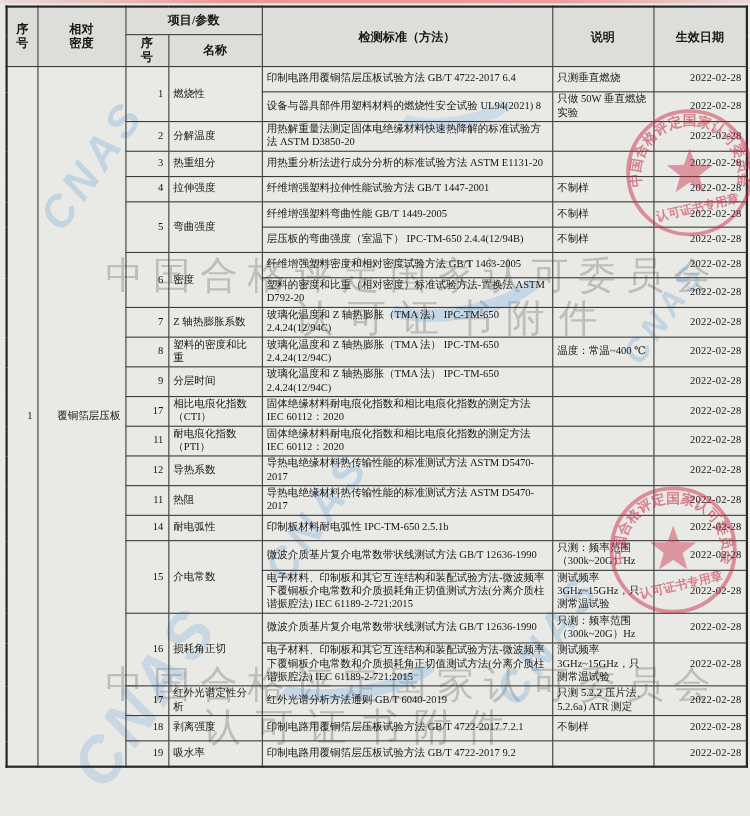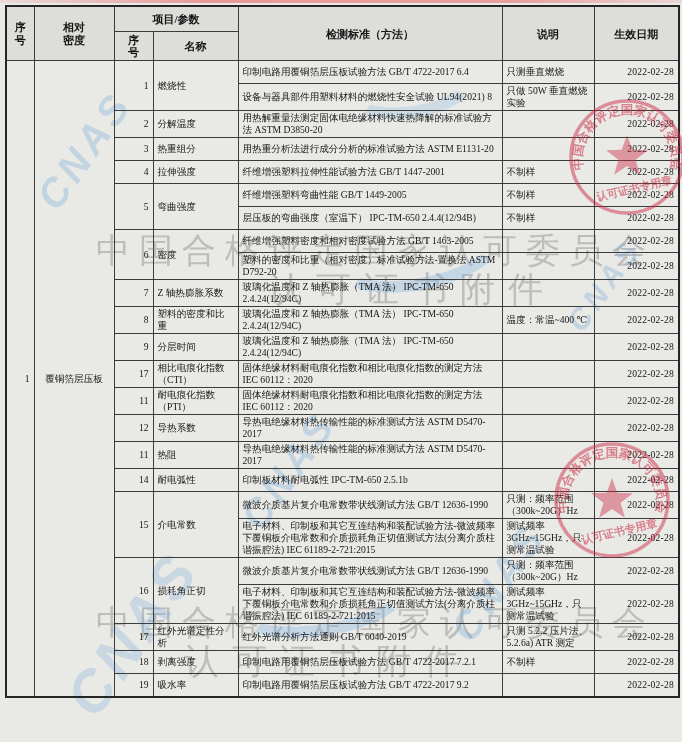--- a/index.html
+++ b/index.html
@@ -24,21 +24,21 @@
 
   
   table.doc{position:relative;z-index:1;margin:5px 0 0 5px;border-collapse:collapse;
             table-layout:fixed;width:673px;background:transparent;}
   table.doc td,table.doc th{border:1px solid #3b3b3b;padding:1px 4px;
             font-size:9.6px;line-height:12px;color:#161616;vertical-align:middle;
             overflow:hidden;height:20px;}
   table.doc{border:2px solid #262626;}
   table.doc th{font-weight:bold;font-size:11px;background:rgba(0,0,0,0.05);text-align:center;padding:2px;}
   .c-seq,.c-iseq,.c-date{text-align:right;}
-  .c-obj{text-align:center;padding-left:5px;}
+  .c-obj{text-align:right;padding-left:5px;}
   .c-date{letter-spacing:0.2px;white-space:nowrap;font-size:9.8px;}
   .narrow{display:inline-block;width:14px;line-height:12px;}
   .narrow2{display:inline-block;width:27px;line-height:13px;}
 
   
   .stamp{position:absolute;z-index:2;opacity:.8;pointer-events:none;}
 </style>
 </head>
 <body>
 

